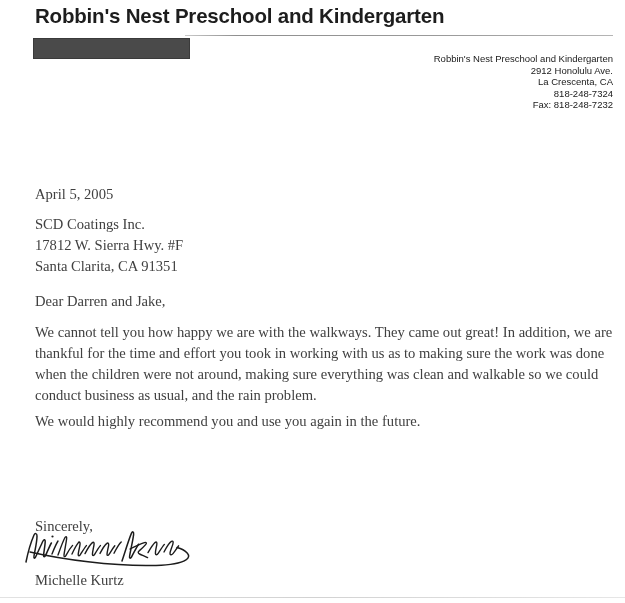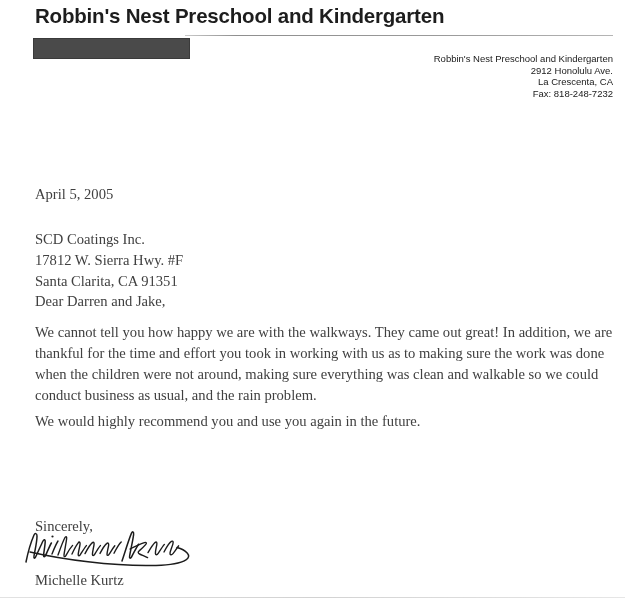--- a/index.html
+++ b/index.html
@@ -66,21 +66,21 @@
 
   
   .blk {
     position: absolute;
     left: 35px;
     font-size: 14.6px;
     line-height: 21px;
     color: #404040;
   }
   #date-line     { top: 184px; }
-  #recipient     { top: 229px; }
+  #recipient     { top: 214px; }
   #recipient .r-line { display: block; white-space: nowrap; }
   #salutation    { top: 291px; }
   #para-1        { top: 322px; width: 578px; text-align: left; }
   #para-2        { top: 411px; width: 578px; }
   #closing-thanks{ top: 461px; }
   #sign-off      { top: 516px; text-align: right; }
   #signer-name   { top: 570px; }
 
   
   #signature {
@@ -110,20 +110,21 @@
   <div id="letterhead-title">Robbin's Nest Preschool and Kindergarten</div>
 
   <div id="letterhead-rule"></div>
 
   <div id="redaction-bar"></div>
 
   <div id="return-address">
     <span class="ra-line">Robbin's Nest Preschool and Kindergarten</span>
     <span class="ra-line">2912 Honolulu Ave.</span>
     <span class="ra-line">La Crescenta, CA</span>
+    <span class="ra-line">818-248-7324</span>
     <span class="ra-line">Fax:  818-248-7232</span>
   </div>
 
   <div class="blk" id="date-line">April 5, 2005</div>
 
   <div class="blk" id="recipient">
     <span class="r-line">SCD Coatings Inc.</span>
     <span class="r-line">17812 W. Sierra Hwy. #F</span>
     <span class="r-line">Santa Clarita, CA 91351</span>
   </div>

